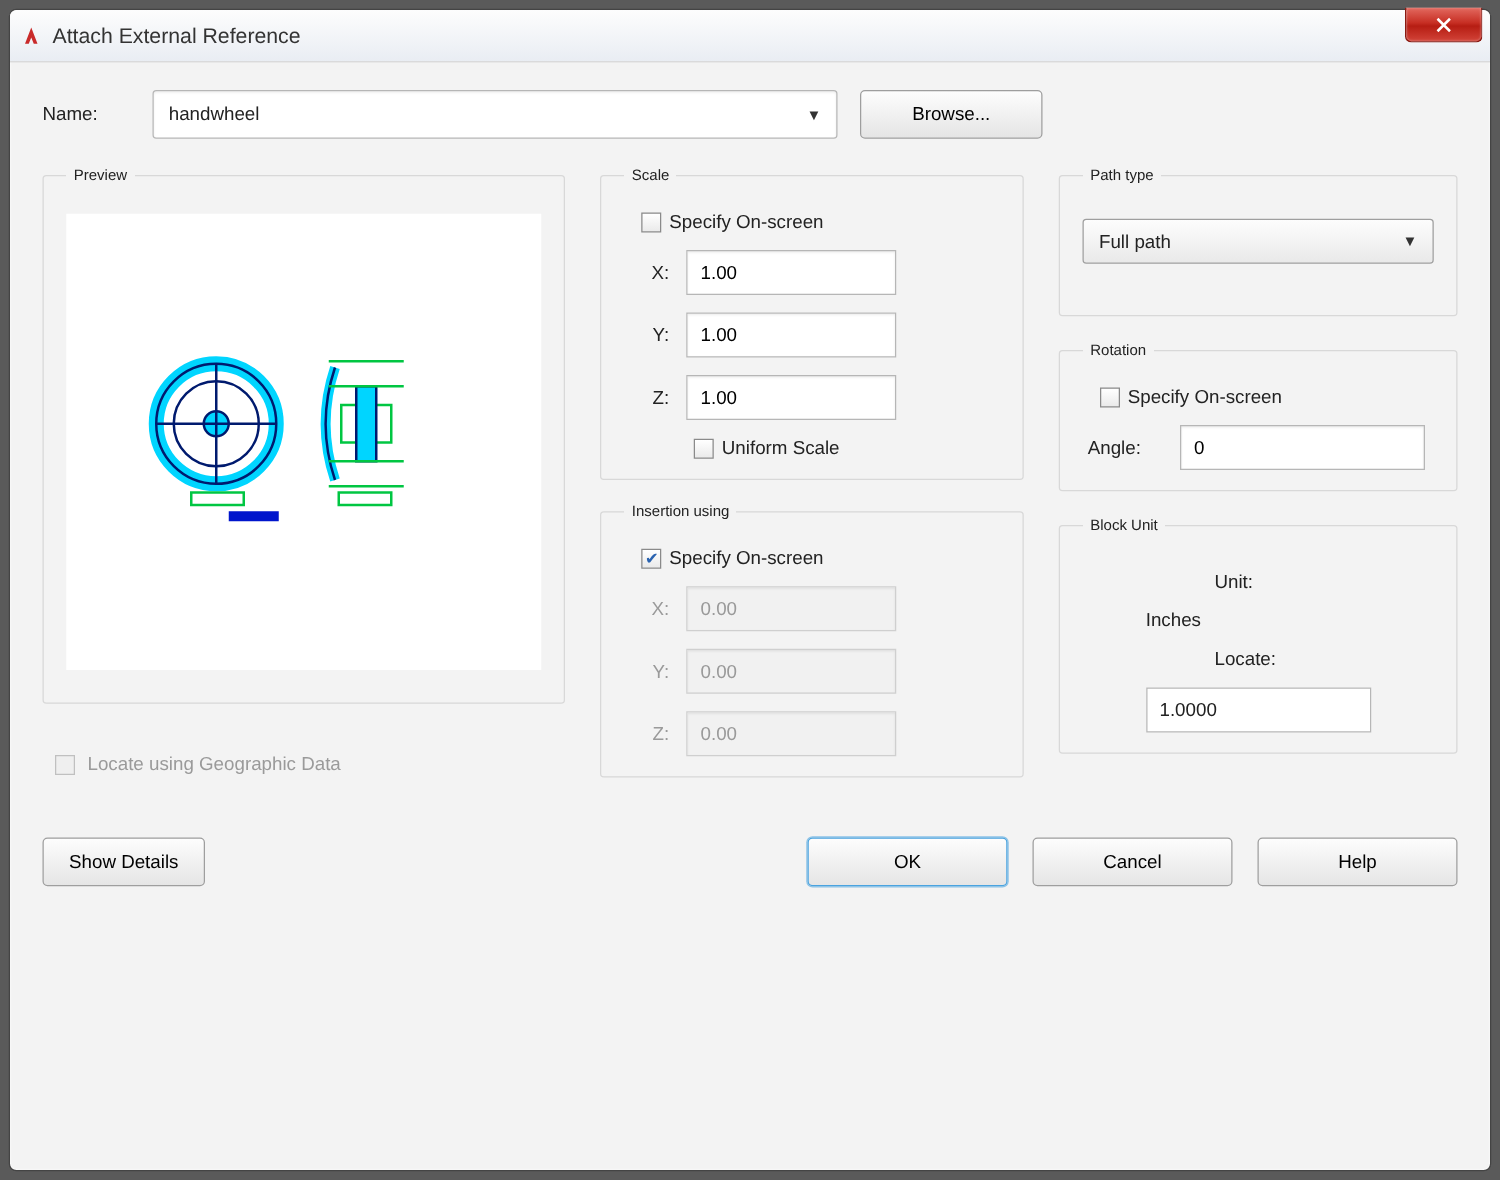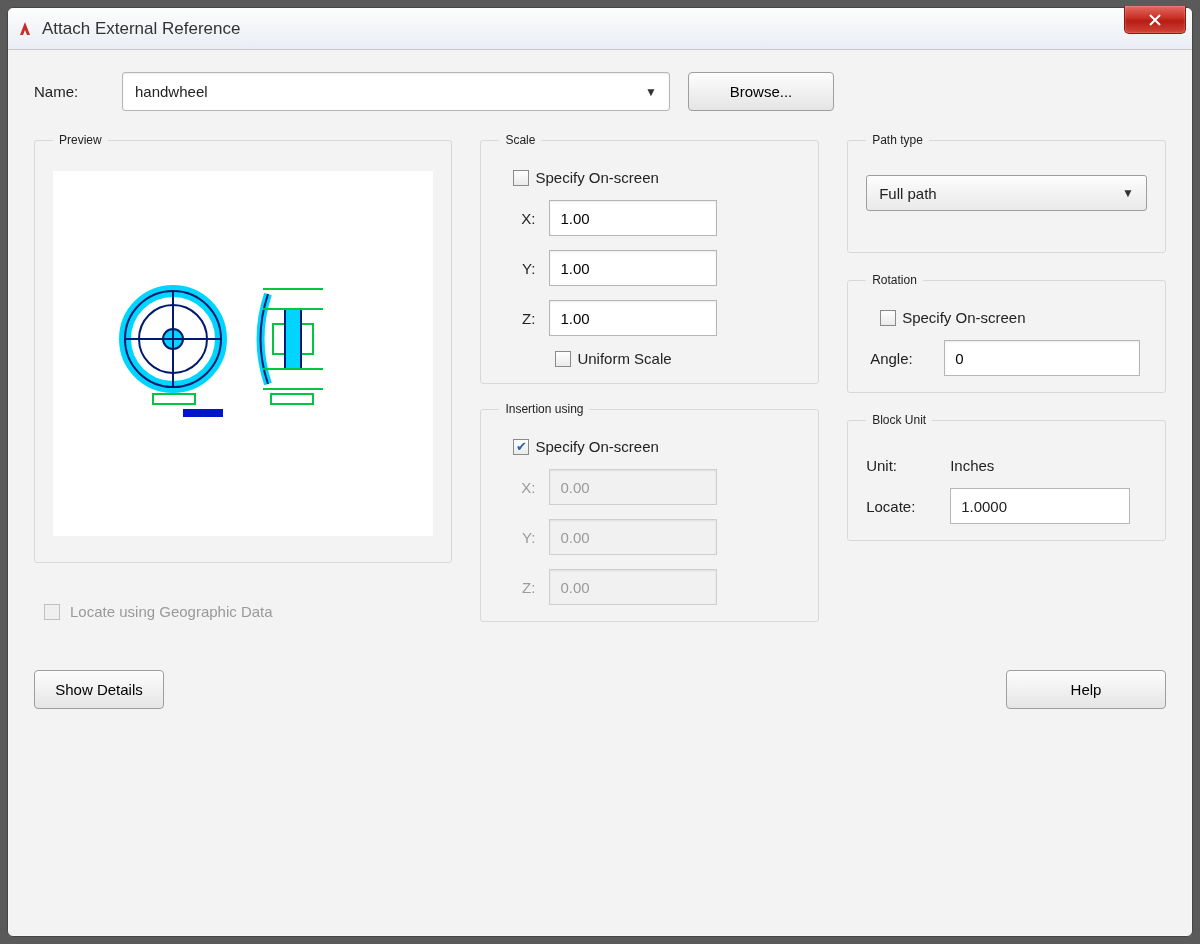--- a/index.html
+++ b/index.html
@@ -77,21 +77,21 @@
   }
   .text-input[disabled] { background: #f1f1f1; color: #9a9a9a; border-color: #cfcfcf; }
   .disabled-label { color: #9a9a9a; }
   .path-select {
     height: 36px; width: 100%; margin-top: 12px;
     background: linear-gradient(#fdfdfd,#e9e9e9);
     border: 1px solid #9e9e9e; border-radius: 3px;
     display: flex; align-items: center; justify-content: space-between; padding: 0 12px;
   }
   .fieldset-rotation .ck-row { margin-top: 6px; }
-  .unit-row { display: flex; align-items: center; gap: 14px; margin-top: 14px; }
+  .unit-row { display: flex; align-items: center; gap: 14px; margin-top: 14px; flex-direction: column; }
   .unit-row .ul { width: 70px; }
   .unit-row .uv { width: 180px; }
   .unit-input {
     height: 36px; width: 180px; background: #fff; border: 1px solid #b6b6b6;
     padding: 0 10px; display: flex; align-items: center;
   }
   .locate-row { display: flex; align-items: center; gap: 10px; margin-top: 22px; padding-left: 10px; }
   .bottom-bar { display: flex; align-items: center; margin-top: 48px; gap: 20px; }
   .bottom-bar .spacer { flex: 1; }
 </style>
@@ -244,19 +244,25 @@
           </div>
         </fieldset>
       </div>
     </div>
 
     <div class="bottom-bar">
       <button class="btn" style="min-width:130px">
         <span>Show Details</span>
       </button>
       <span class="spacer"></span>
+      <button class="btn btn-primary" style="min-width:160px">
+        <span>OK</span>
+      </button>
+      <button class="btn" style="min-width:160px">
+        <span>Cancel</span>
+      </button>
       <button class="btn" style="min-width:160px">
         <span>Help</span>
       </button>
     </div>
 
   </div>
 </div>
 
 </body></html>

